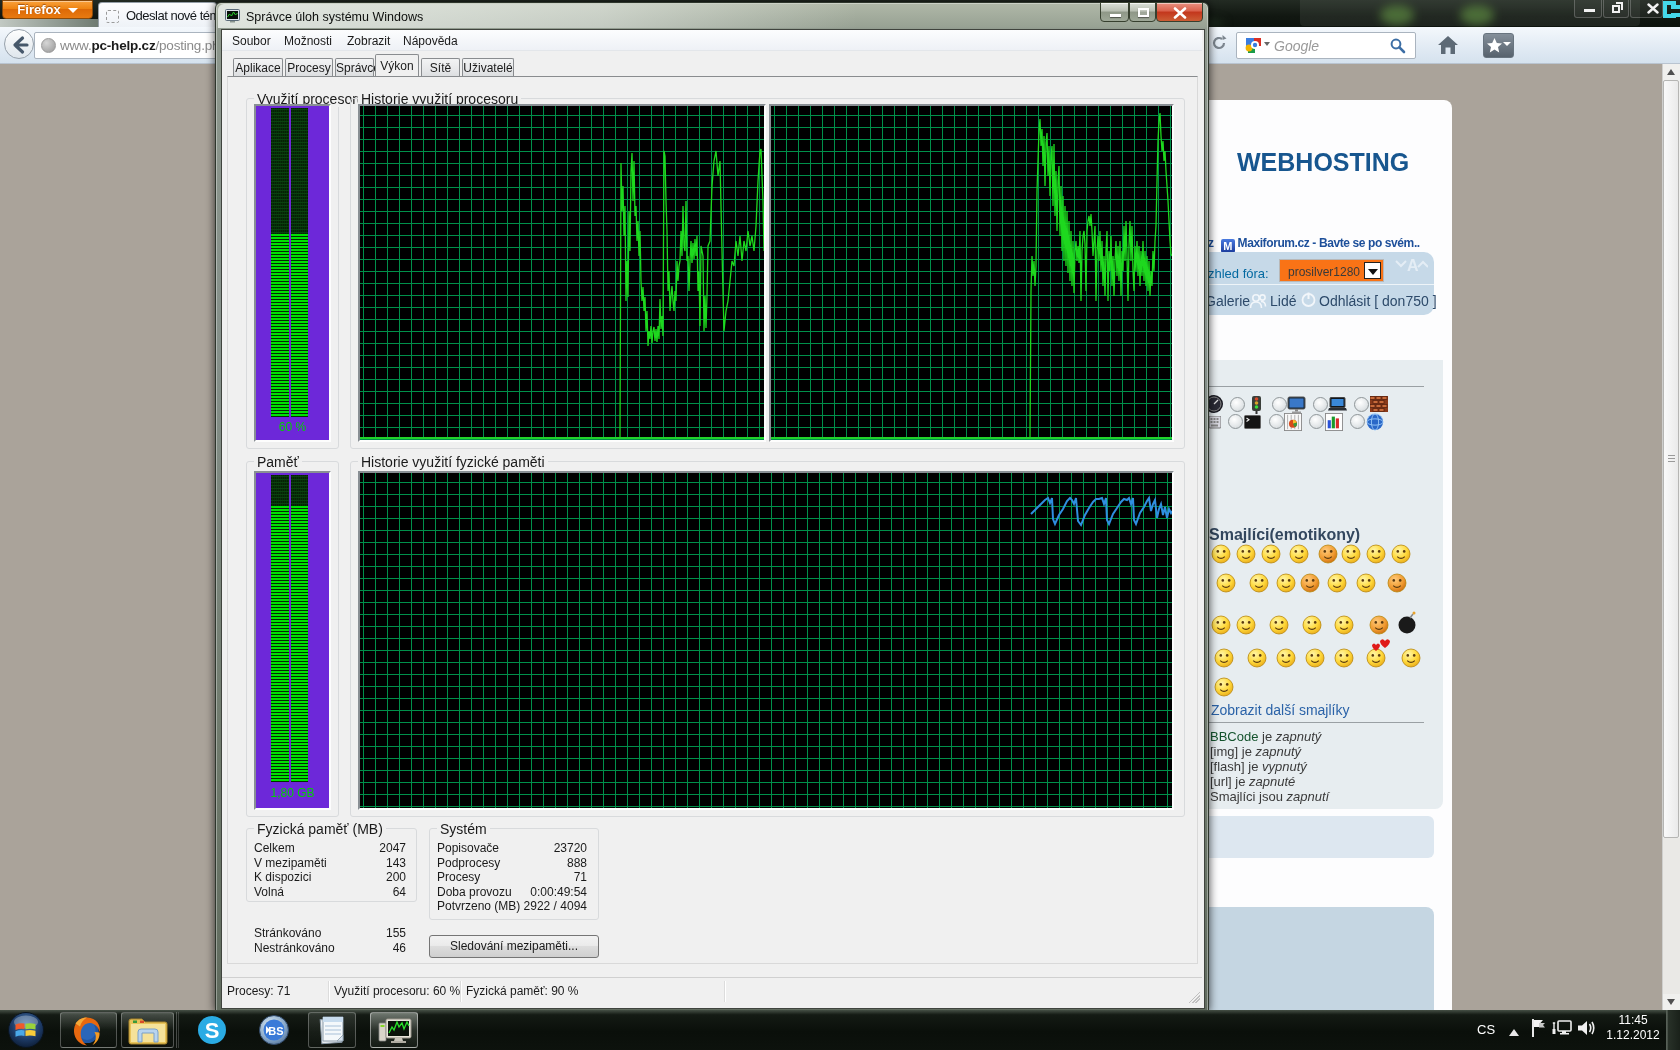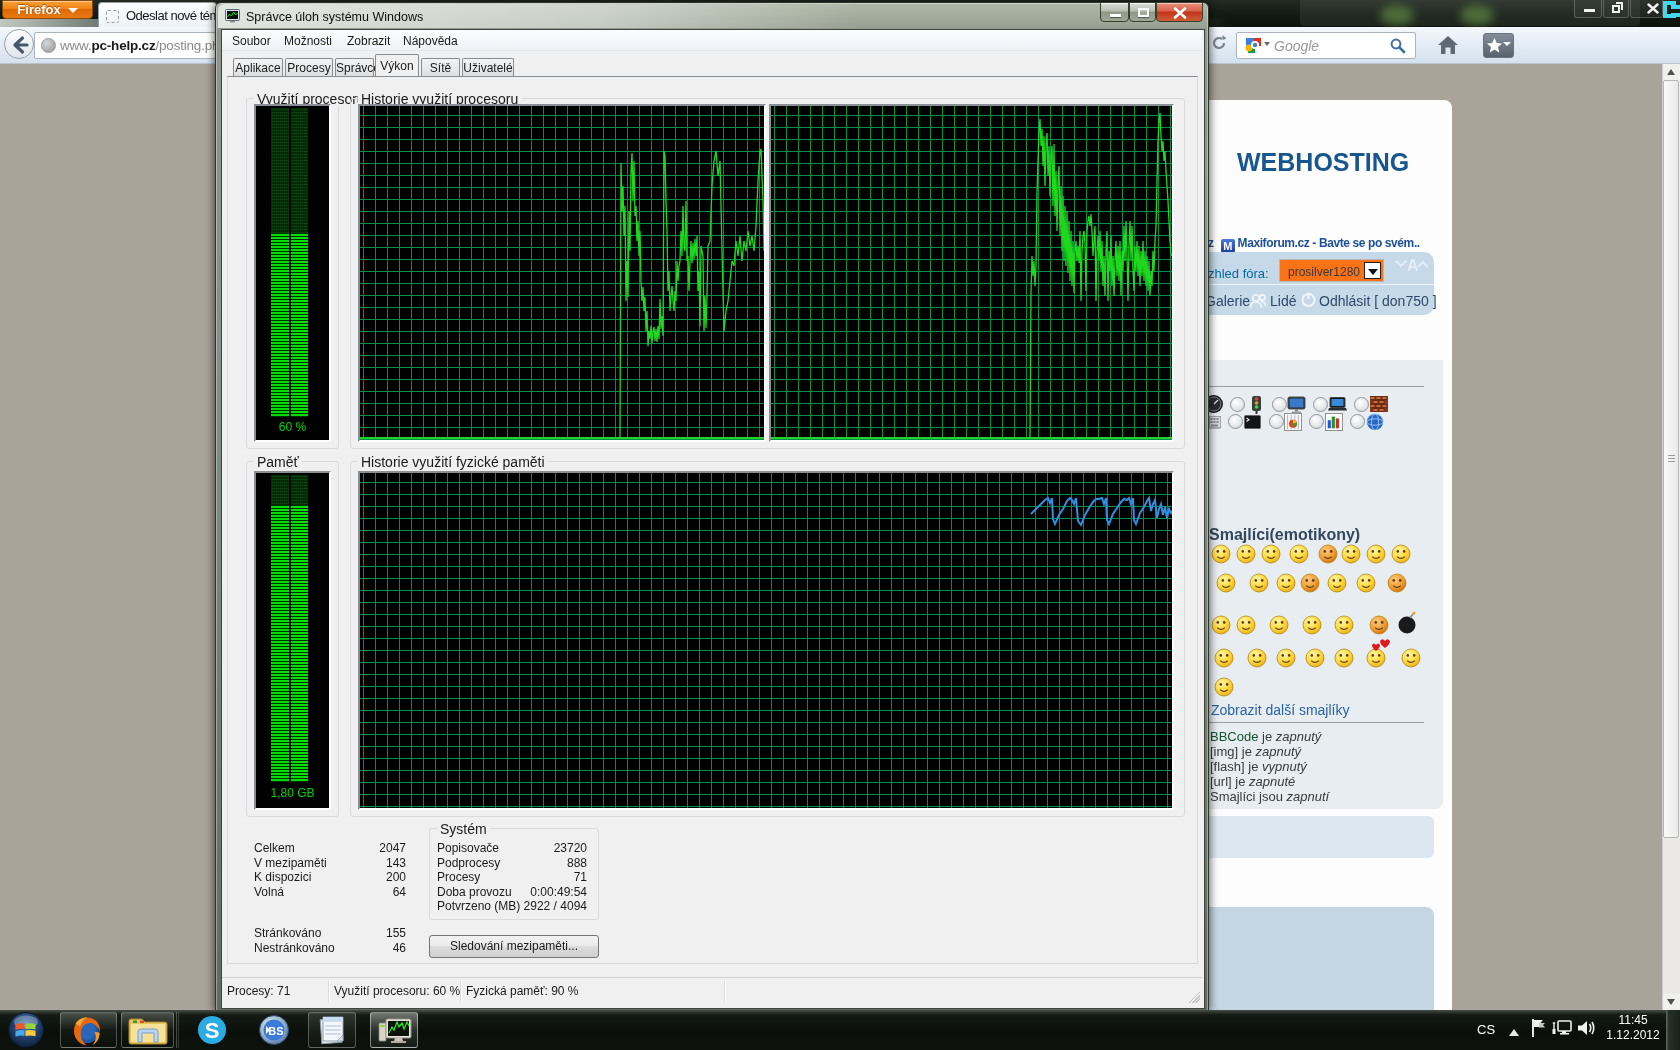--- a/index.html
+++ b/index.html
@@ -66,21 +66,21 @@
 #cb-max{left:913px;width:27px}
 #cb-close{left:940px;width:47px;background:linear-gradient(#e99080,#d9604a 45%,#c3361c 50%,#cc5d35)}
 #tmclient{position:absolute;left:5px;top:26px;width:984px;height:980px;background:#f0f0f0;border:1px solid #40443e}
 #tmmenu{position:absolute;left:0;top:0;width:980px;height:21px;background:linear-gradient(#fcfdfe,#eef1f6);border-bottom:1px solid #e3e6ea}
 #tmmenu span{position:absolute;top:4px;font-size:12px;color:#1a1a1a}
 .tab{position:absolute;top:28px;height:18px;z-index:2;border:1px solid #898c8f;border-bottom:none;border-radius:2px 2px 0 0;background:linear-gradient(#f2f3f4,#e7e8ea 60%,#dcdee0);font-size:12px;text-align:center;padding-top:2px;color:#1a1a1a}
 #tabv{top:24px;height:22px;background:#f0f0f0;z-index:3;padding-top:4px}
 #tabpage{position:absolute;left:5px;top:46px;width:971px;height:888px;background:#f0f0f0;border:1px solid #d9d9d9;border-top:1px solid #898c8f}
 .gb{position:absolute;border:1px solid #d8dadc;border-radius:3px}
 .gb>b{position:absolute;top:-8px;left:7px;background:#f0f0f0;padding:0 3px;font-size:14px;font-weight:normal;color:#1a1a1a;white-space:nowrap}
-.sunk{position:absolute;background:#000000;border:2px solid;border-color:#898f94 #fdfdfd #fdfdfd #898f94}
+.sunk{position:absolute;background:#6d28d9;border:2px solid;border-color:#898f94 #fdfdfd #fdfdfd #898f94}
 .metercol{position:absolute;top:0;width:18px}
 .dim{background:repeating-linear-gradient(#0000 0 1px,#0a420f 1px 2px,#0000 2px 3px),repeating-linear-gradient(90deg,#042204 0 1px,#073008 1px 2px);}
 .brt{background:repeating-linear-gradient(#00e103 0 2px,#012d01 2px 3px)}
 .mtxt{position:absolute;width:100%;text-align:center;color:#00d103;font-size:12px}
 .graph{position:absolute;background-color:#000;background-image:linear-gradient(#00904a 1px,transparent 1px),linear-gradient(90deg,#00904a 1px,transparent 1px);background-size:12px 12px;background-position:3px 9px}
 .baseline{position:absolute;left:0;bottom:1px;width:100%;height:2px;background:#21d42a}
 .statrow{position:absolute;font-size:12px;color:#1a1a1a;white-space:nowrap}
 .statrow em{position:absolute;right:0;top:0;font-style:normal}
 #sbtn{position:absolute;left:207px;top:905px;width:170px;height:23px;border:1px solid #757575;border-radius:3px;background:linear-gradient(#f2f2f2,#ebebeb 45%,#dddddd 50%,#cfcfcf);font-size:12px;text-align:center;padding-top:3px;color:#1a1a1a}
 #tmstatus{position:absolute;left:0;top:947px;width:980px;height:28px;background:#f0f0f0;border-top:1px solid #d0d0d0}
@@ -534,20 +534,23 @@
     <div class="metercol brt" style="left:15px;top:33px;height:276px"></div>
     <div class="metercol brt" style="left:35px;top:33px;height:276px;width:17px"></div>
     <div class="mtxt" style="top:313px">1,80 GB</div>
   </div>
   <div class="graph" style="left:136px;top:441px;width:816px;height:339px;border:2px solid;border-color:#898f94 #fdfdfd #fdfdfd #898f94">
     <svg width="812" height="335" style="position:absolute">
           <polyline points="671,41 677,35 681,31 685,27 688,25 690,30 692,25 693,46 695,51 699,42 703,36 707,28 710,25 712,27 714,31 716,25 718,48 721,52 725,42 729,35 733,29 736,26 739,26 742,25 744,31 746,25 747,47 749,51 753,41 757,35 761,29 764,26 767,27 769,25 771,31 773,25 774,47 776,51 780,40 784,34 787,28 789,25 791,38 793,31 795,27 797,45 799,36 801,31 803,42 805,34 807,45 809,36 811,40 812,38" fill="none" stroke="#2f8fe0" stroke-width="2"></polyline>
         </svg>
   </div>
 
+  <div class="gb" style="left:24px;top:798px;width:171px;height:74px">
+        <b>Fyzická paměť (MB)</b>
+      </div>
   <div class="gb" style="left:207px;top:798px;width:170px;height:92px">
         <b>Systém</b>
       </div>
   <div class="statrow" style="left:32px;top:811px;width:152px">Celkem<em>2047</em></div>
   <div class="statrow" style="left:32px;top:826px;width:152px">V mezipaměti<em>143</em></div>
   <div class="statrow" style="left:32px;top:840px;width:152px">K dispozici<em>200</em></div>
   <div class="statrow" style="left:32px;top:855px;width:152px">Volná<em>64</em></div>
   <div class="statrow" style="left:32px;top:896px;width:152px">Stránkováno<em>155</em></div>
   <div class="statrow" style="left:32px;top:911px;width:152px">Nestránkováno<em>46</em></div>
   <div class="statrow" style="left:215px;top:811px;width:150px">Popisovače<em>23720</em></div>

